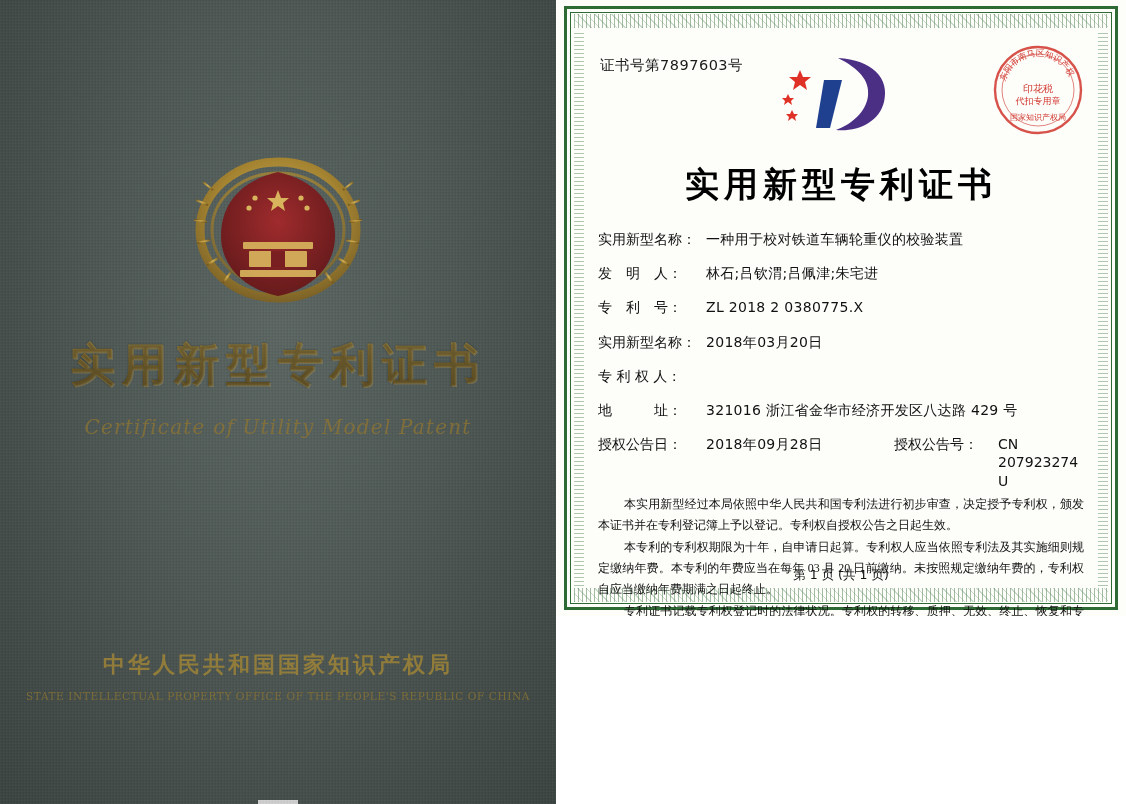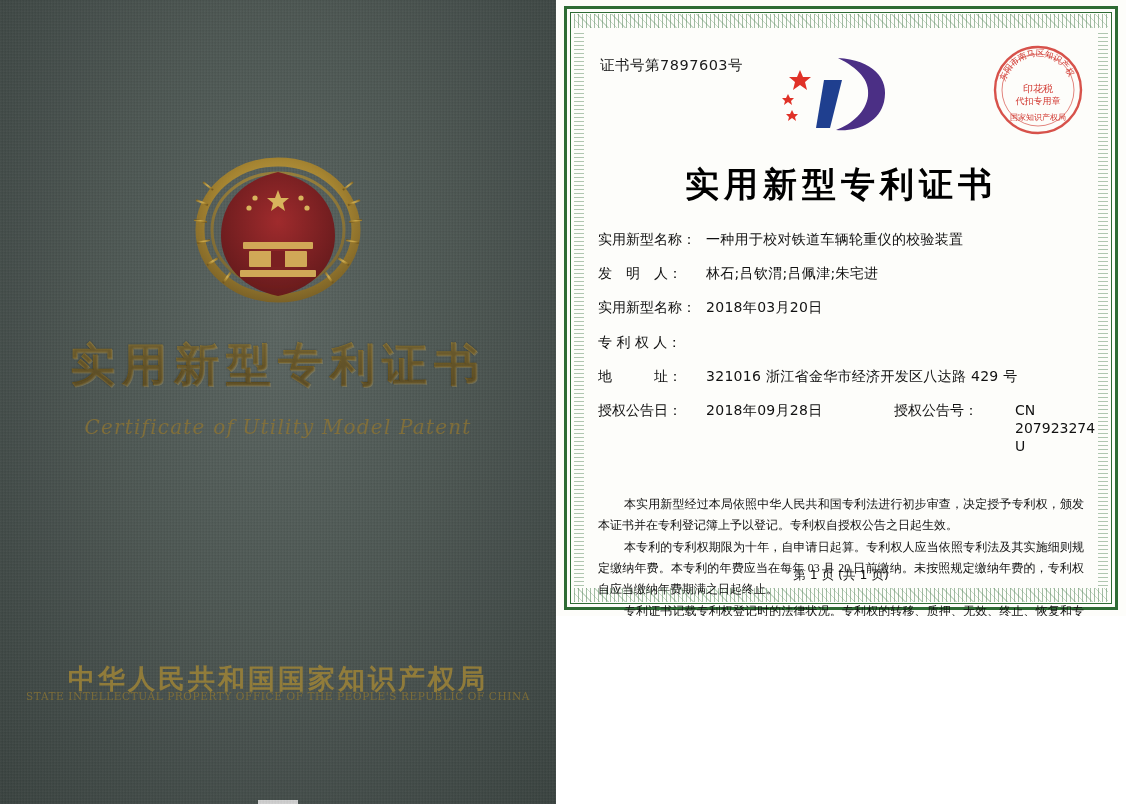--- a/index.html
+++ b/index.html
@@ -85,27 +85,26 @@
     color: #8d7433;
     opacity: 0.78;
     font-style: italic;
   }
   .cover-footer-cn {
     position: absolute;
     left: 0;
     right: 0;
     top: 650px;
     text-align: center;
-    font-size: 27px;
+    font-size: 22px;
     letter-spacing: 3px;
     font-weight: bold;
     color: #9b8238;
     font-family: "DejaVu Serif", serif;
     opacity: 0.88;
-    margin-top: 11px;
   }
   .cover-footer-en {
     position: absolute;
     left: 0;
     right: 0;
     top: 690px;
     text-align: center;
     font-size: 10.5px;
     letter-spacing: 0.6px;
     color: #8a7434;
@@ -251,21 +250,21 @@
   .field-value {
     flex: 1;
     letter-spacing: 0.3px;
   }
   .field-row.two-col .field-value { flex: 0 0 auto; width: 188px; }
   .field-label2 {
     width: 104px;
     flex: none;
     white-space: nowrap;
   }
-  .field-value2 { flex: 1; margin-left: 17px; }
+  .field-value2 { flex: 1; }
 
   .paragraphs {
     position: absolute;
     left: 8px;
     right: 8px;
     top: 460px;
     font-size: 12px;
     line-height: 1.72;
     color: #111;
     font-family: Liberation Serif, serif;
@@ -449,20 +448,24 @@
       <div class="cert-title">实用新型专利证书</div>
 
       <div class="fields">
         <div class="field-row">
           <div class="field-label">实用新型名称：</div>
           <div class="field-value">一种用于校对铁道车辆轮重仪的校验装置</div>
         </div>
         <div class="field-row">
           <div class="field-label">发　明　人：</div>
           <div class="field-value">林石;吕钦渭;吕佩津;朱宅进</div>
+        </div>
+        <div class="field-row">
+          <div class="field-label">专　利　号：</div>
+          <div class="field-value">ZL 2018 2 0380775.X</div>
         </div>
         <div class="field-row">
           <div class="field-label">实用新型名称：</div>
           <div class="field-value">2018年03月20日</div>
         </div>
         <div class="field-row">
           <div class="field-label">专 利 权 人：</div>
         </div>
         <div class="field-row">
           <div class="field-label">地　　　址：</div>

